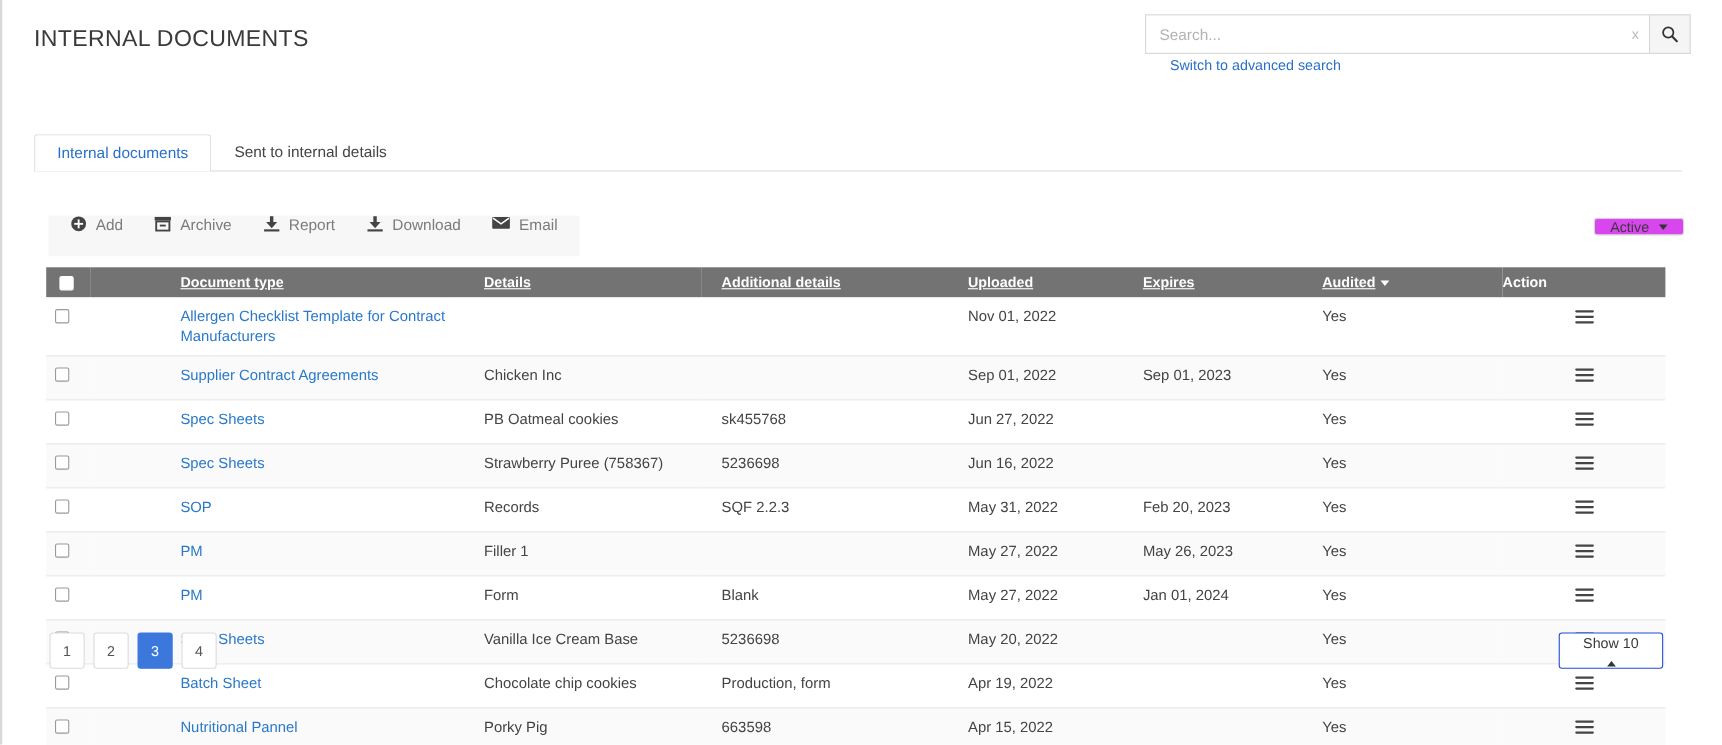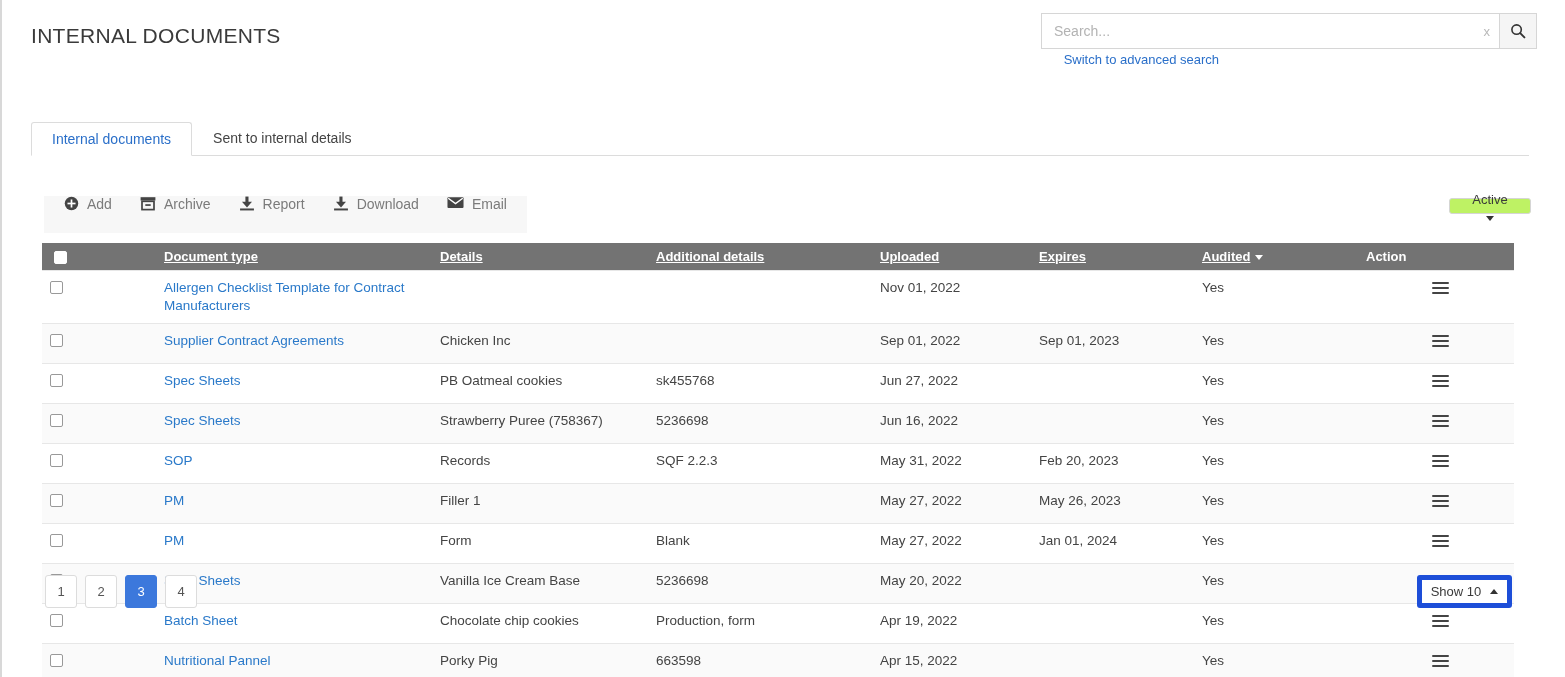--- a/index.html
+++ b/index.html
@@ -136,27 +136,26 @@
     font-family: "Liberation Sans", sans-serif;
   }
   .tb-btn svg { flex: 0 0 auto; }
 
   .filter-select {
     position: absolute;
     right: 34px; top: 198px;
     width: 82px; height: 16px;
     border: 1px solid #d5d5d5;
     border-radius: 3px;
-    background: #bef264;
+    background: #d946ef;
     display: flex; align-items: center; justify-content: center;
     gap: 9px;
     font-size: 13px;
     color: #3a3a3a;
     cursor: pointer;
-    flex-direction: column;
   }
 
   
   .table-wrap {
     position: absolute;
     left: 40px; top: 243px;
     width: 1472px;
   }
   table.doc-table {
     width: 100%;
@@ -285,28 +284,29 @@
   }
   .pg.active {
     background: #3c78dc;
     border-color: #3c78dc;
     color: #fff;
   }
   .show-select {
     position: absolute;
     right: 53px; top: 575px;
     width: 95px; height: 33px;
-    border: 5px solid #1d4ed8;
+    border: 1px solid #1d4ed8;
     border-radius: 3px;
     background: #fff;
     display: flex; align-items: center; justify-content: center;
     gap: 9px;
     font-size: 13px;
     color: #3a3a3a;
     cursor: pointer;
+    flex-direction: column;
   }
   .caret-dn {
     width: 0; height: 0;
     border-left: 4px solid transparent;
     border-right: 4px solid transparent;
     border-top: 5px solid #333;
   }
   .caret-up {
     width: 0; height: 0;
     border-left: 4px solid transparent;

